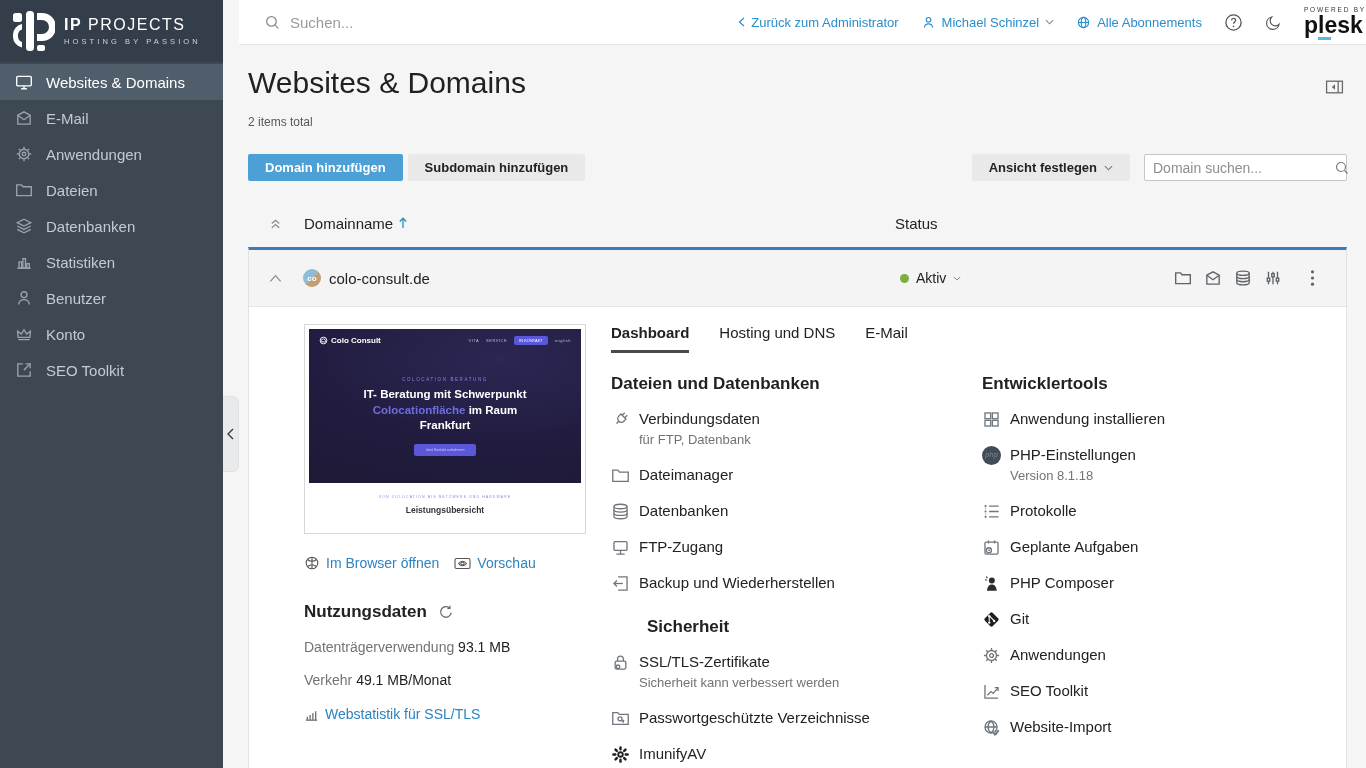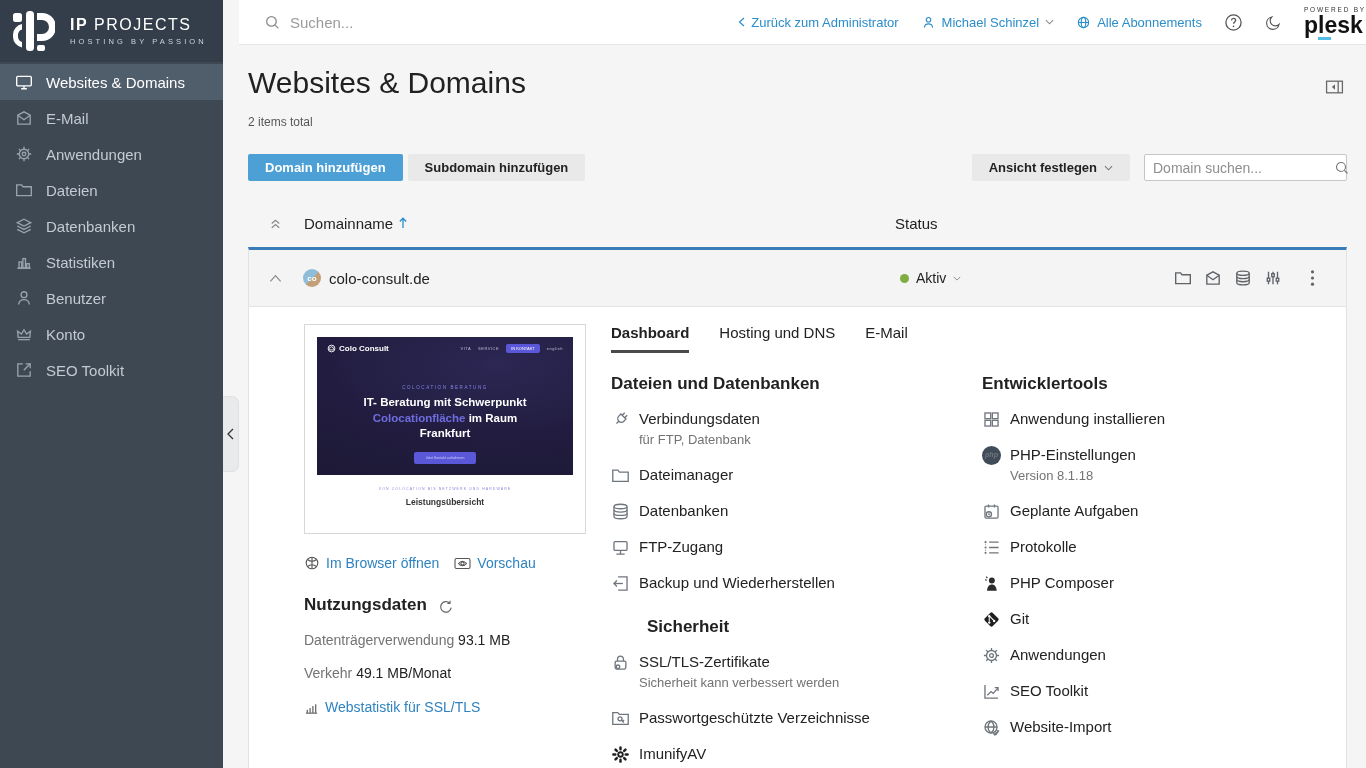--- a/index.html
+++ b/index.html
@@ -3,21 +3,21 @@
 <meta charset="utf-8">
 <style>
   * { margin:0; padding:0; box-sizing:border-box; }
   html,body { width:1366px; height:768px; overflow:hidden; }
   body { font-family:"Liberation Sans","DejaVu Sans",sans-serif; background:#f5f5f6; color:#222; }
   svg { display:block; }
   .i { display:inline-flex; align-items:center; justify-content:center; flex:none; }
 
   
   .sidebar { position:fixed; left:0; top:0; width:223px; height:768px; background:#3e4853; z-index:5; }
-  .logo { height:62px; background:#343e4a; display:flex; align-items:center; padding-left:11px; gap:15px; }
+  .logo { height:62px; background:#343e4a; display:flex; align-items:center; padding-left:11px; gap:9px; }
   .logo-mark { width:44px; height:44px; flex:none; }
   .logo-text .l1 { color:#fff; font-size:16px; letter-spacing:1.5px; }
   .logo-text .l1 b { font-weight:800; }
   .logo-text .l2 { color:#cdd3da; font-size:7.5px; letter-spacing:3.1px; margin-top:3px; }
   .nav { margin-top:2px; }
   .nav-item { height:36px; display:flex; align-items:center; padding-left:15px; gap:13px; color:#c3cad2; font-size:15px; cursor:pointer; }
   .nav-item .i { width:18px; height:18px; color:#98a3af; }
   .nav-item.active { background:#505d6b; color:#fff; }
   .nav-item.active .i { color:#fff; }
   .collapse-handle { position:fixed; left:223px; top:396px; width:16px; height:76px; background:#e9eaeb; border:1px solid #e0e0e0; border-left:none; border-radius:0 7px 7px 0; display:flex; align-items:center; justify-content:center; color:#333; z-index:6; cursor:pointer; }
@@ -73,42 +73,42 @@
   .dot { width:9px; height:9px; border-radius:50%; background:#7fad3f; }
   .status .i { color:#777; }
   .head-actions { position:absolute; right:25px; display:flex; align-items:center; gap:12px; color:#5f6368; }
   .head-actions .i { cursor:pointer; width:18px; height:18px; }
   .head-actions .kebab { margin-left:9px; }
 
   .card-body { display:flex; padding:17px 20px 60px 55px; background:#fff; }
 
   
   .left-col { width:282px; margin-right:25px; flex:none; }
-  .thumb { width:282px; height:210px; border:1px solid #d8d8d8; background:#fff; padding:12px; }
+  .thumb { width:282px; height:210px; border:1px solid #d8d8d8; background:#fff; padding:4px; }
   .site { height:100%; display:flex; flex-direction:column; overflow:hidden; }
   .site-dark { flex:1; background:radial-gradient(120% 90% at 70% 20%, #2c2753 0%, #221d40 55%, #1d1936 100%); position:relative; padding-top:7px; }
   .site-nav { display:flex; align-items:center; padding:0 10px; }
   .site-brand { display:flex; align-items:center; gap:3px; color:#fff; font-size:8px; font-weight:700; }
   .site-brand .i { color:#fff; }
   .site-nav-right { margin-left:auto; display:flex; align-items:center; gap:7px; }
   .site-nav-item { color:#bdbbd6; font-size:4px; letter-spacing:.5px; }
   .site-nav-btn { background:#5a57d8; color:#fff; font-size:4px; padding:2px 5px; border-radius:2px; }
   .site-center { text-align:center; margin-top:32px; }
   .site-tag { color:#8583e8; font-size:4.5px; letter-spacing:1.6px; }
   .site-headline { color:#fff; font-size:11.5px; font-weight:700; line-height:1.35; margin:5px auto 0; width:210px; }
   .site-headline .hl { color:#6f6ce0; }
   .site-cta { display:inline-block; background:#5a57d8; color:#cfcefc; font-size:3.5px; padding:4px 12px; border-radius:2px; margin-top:10px; }
   .site-light { height:46px; background:#fff; text-align:center; padding-top:12px; }
   .site-light .tag2 { color:#8a88dd; font-size:3.5px; letter-spacing:1.1px; }
   .site-light .heading2 { color:#333; font-size:8.5px; font-weight:700; margin-top:6px; }
 
   .links-row { display:flex; align-items:center; gap:15px; margin-top:21px; font-size:14px; }
   .blue-link { color:#2e83c0; display:flex; align-items:center; gap:6px; cursor:pointer; }
   .blue-link .i { color:#555; }
-  .usage-h { margin-top:24px; display:flex; align-items:flex-end; gap:11px; font-size:17px; font-weight:700; color:#222; }
+  .usage-h { margin-top:31px; display:flex; align-items:center; gap:11px; font-size:17px; font-weight:700; color:#222; }
   .usage-h .i { color:#666; cursor:pointer; }
   .usage-line { margin-top:17px; font-size:14px; color:#737373; }
   .usage-line b { color:#222; font-weight:400; }
   .webstat { margin-top:18px; font-size:14px; }
 
   
   .dash { flex:1; }
   .tabs { display:flex; gap:30px; font-size:15px; }
   .tab { padding-bottom:9px; color:#222; cursor:pointer; border-bottom:3px solid transparent; }
   .tab.active { border-bottom-color:#4a4a4a; font-weight:700; }
@@ -642,51 +642,51 @@
                 <span class="i php-badge">php</span>
                 <span class="tlabel">PHP-Einstellungen</span>
               </div>
               <div class="tool-sub">Version 8.1.18</div>
             </div>
 
             <div class="tool">
               <div class="tool-row">
                 <span class="i">
                     <svg width="19" height="19" viewBox="0 0 16 16" fill="none" stroke="currentColor" stroke-width="1.1">
-                      <rect x="2.5" y="3.5" width="11" height="10" rx="1"></rect>
-                      <path d="M5.5 2v2.6M10.5 2v2.6"></path>
-                      <circle cx="5.8" cy="10.4" r="2.2"></circle>
-                      <path d="M5.8 9.4v1.1l.8.5"></path>
-                    </svg>
-                  </span>
-                <span class="tlabel">Geplante Aufgaben</span>
-              </div>
-            </div>
-
-            <div class="tool">
-              <div class="tool-row">
-                <span class="i">
-                    <svg width="19" height="19" viewBox="0 0 16 16" fill="none" stroke="currentColor" stroke-width="1.1">
                       <path d="M6 3.5h8M6 8h8M6 12.5h8"></path>
                       <g fill="currentColor" stroke="none">
                         <circle cx="3" cy="3.5" r=".9"></circle>
                         <circle cx="3" cy="8" r=".9"></circle>
                         <circle cx="3" cy="12.5" r=".9"></circle>
                         <circle cx="3" cy="5.7" r=".45"></circle>
                         <circle cx="3" cy="10.2" r=".45"></circle>
                       </g>
                     </svg>
                   </span>
                 <span class="tlabel">Protokolle</span>
               </div>
             </div>
 
             <div class="tool">
               <div class="tool-row">
                 <span class="i">
+                    <svg width="19" height="19" viewBox="0 0 16 16" fill="none" stroke="currentColor" stroke-width="1.1">
+                      <rect x="2.5" y="3.5" width="11" height="10" rx="1"></rect>
+                      <path d="M5.5 2v2.6M10.5 2v2.6"></path>
+                      <circle cx="5.8" cy="10.4" r="2.2"></circle>
+                      <path d="M5.8 9.4v1.1l.8.5"></path>
+                    </svg>
+                  </span>
+                <span class="tlabel">Geplante Aufgaben</span>
+              </div>
+            </div>
+
+            <div class="tool">
+              <div class="tool-row">
+                <span class="i">
                     <svg width="19" height="19" viewBox="0 0 16 16">
                       <g fill="#2b2b2b">
                         <circle cx="8.3" cy="5.4" r="2.5"></circle>
                         <path d="M4.2 14c.3-3.5 1.9-5.2 4.1-5.2s3.8 1.7 4.1 5.2z"></path>
                       </g>
                       <g stroke="#2b2b2b" stroke-width=".9">
                         <path d="M3.5 2.2 4.6 3.4M2.6 4.8l1.5.4"></path>
                       </g>
                     </svg>
                   </span>

